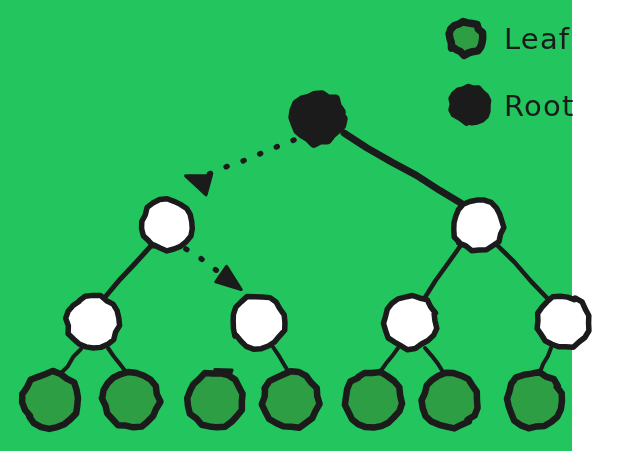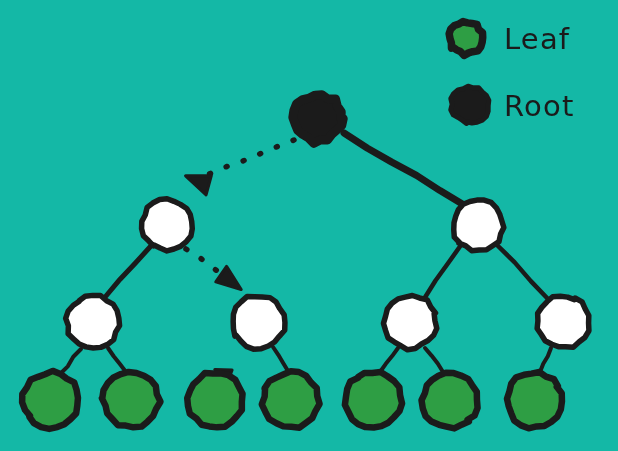--- a/index.html
+++ b/index.html
@@ -8,23 +8,23 @@
     background: #ffffff;
   }
   body {
     width: 618px;
     height: 451px;
     overflow: hidden;
     font-family: "DejaVu Sans", sans-serif;
   }
   #canvas-wrap {
     position: relative;
-    width: 618px;
+    width: 572px;
     height: 451px;
-    background: #14b8a6;
+    background: #22c55e;
   }
   svg#diagram {
     display: block;
     width: 618px;
     height: 451px;
   }
   .legend-label {
     font-family: "DejaVu Sans", sans-serif;
     font-size: 29px;
     font-weight: 400;

